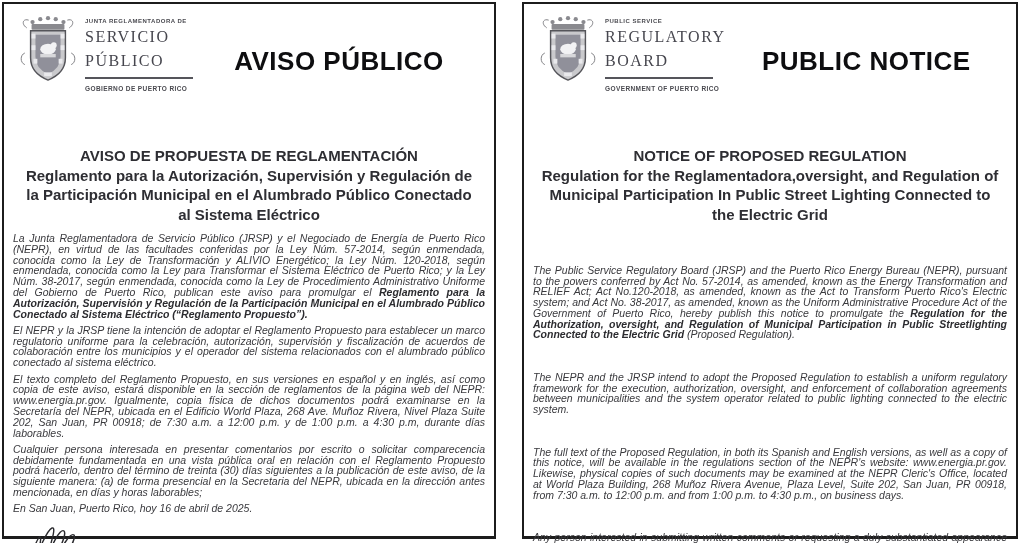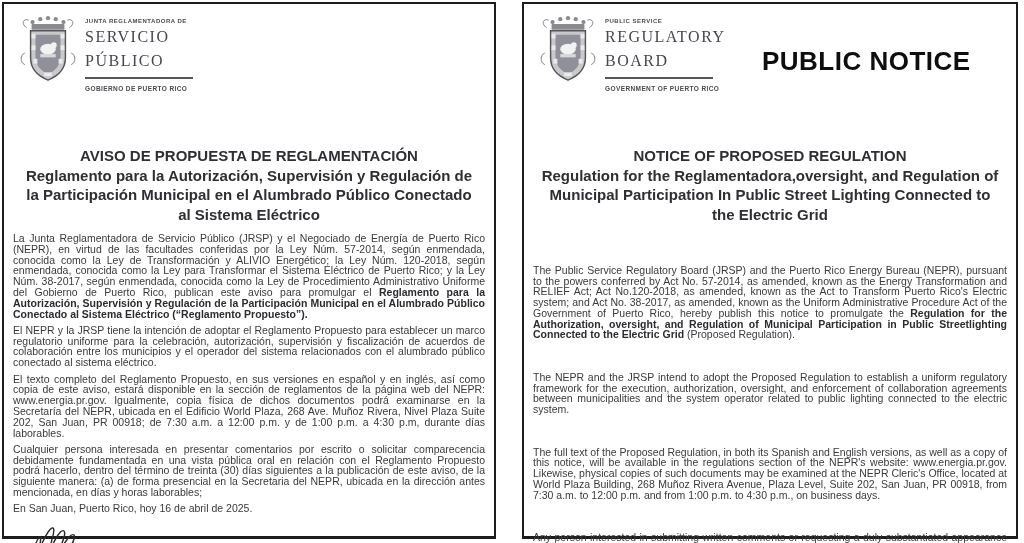--- a/index.html
+++ b/index.html
@@ -45,21 +45,21 @@
   }
   .headline .subtitle {
     font-size: 15px; font-weight: bold; color: #2e2e33; line-height: 19.5px;
     max-width: 462px; margin: 0 auto;
   }
 
   
   .body { margin-top: 9px; flex: 1 1 auto; }
   .body p {
     font-size: 10.5px; line-height: 10.8px; text-align: justify;
-    color: #39393d; margin-bottom: 5.5px;
+    color: #39393d; margin-bottom: 5.5px; font-style: italic;
   }
   .panel.right .body p { margin-bottom: 7px; line-height: 10.7px; margin-top: 32px; }
   .body p strong { color: #2c2c30; }
 
   
   .sig-block { flex: 0 0 auto; padding-left: 2px; margin-top: 2px; }
   .sig-scribble { display: block; margin-left: 4px; margin-bottom: -8px; }
   .sig-name, .sig-title { font-size: 12px; line-height: 13px; color: #333338; margin-top: 46px; }
 </style>
 </head>
@@ -101,20 +101,21 @@
           </g>
         </svg>
         <div class="logo-text">
           <div class="logo-tagline">JUNTA REGLAMENTADORA DE</div>
           <div class="logo-name">SERVICIO</div>
           <div class="logo-name">PÚBLICO</div>
           <div class="logo-rule"></div>
           <div class="logo-gov">GOBIERNO DE PUERTO RICO</div>
         </div>
       </div>
+      <h1 class="banner">AVISO PÚBLICO</h1>
     </div>
 
     <div class="headline">
       <div class="title">AVISO DE PROPUESTA DE REGLAMENTACIÓN</div>
       <div class="subtitle">Reglamento para la Autorización, Supervisión y Regulación de la Participación Municipal en el Alumbrado Público Conectado al Sistema Eléctrico</div>
     </div>
 
     <div class="body">
       <p><span>La Junta Reglamentadora de Servicio Público (JRSP) y el Negociado de Energía de Puerto Rico (NEPR), en virtud de las facultades conferidas por la Ley Núm. 57-2014, según enmendada, conocida como la Ley de Transformación y ALIVIO Energético; la Ley Núm. 120-2018, según enmendada, conocida como la Ley para Transformar el Sistema Eléctrico de Puerto Rico; y la Ley Núm. 38-2017, según enmendada, conocida como la Ley de Procedimiento Administrativo Uniforme del Gobierno de Puerto Rico, publican este aviso para promulgar el </span><strong>Reglamento para la Autorización, Supervisión y Regulación de la Participación Municipal en el Alumbrado Público Conectado al Sistema Eléctrico (“Reglamento Propuesto”).</strong><span></span></p>
       <p>El NEPR y la JRSP tiene la intención de adoptar el Reglamento Propuesto para establecer un marco regulatorio uniforme para la celebración, autorización, supervisión y fiscalización de acuerdos de colaboración entre los municipios y el operador del sistema relacionados con el alumbrado público conectado al sistema eléctrico.</p>

